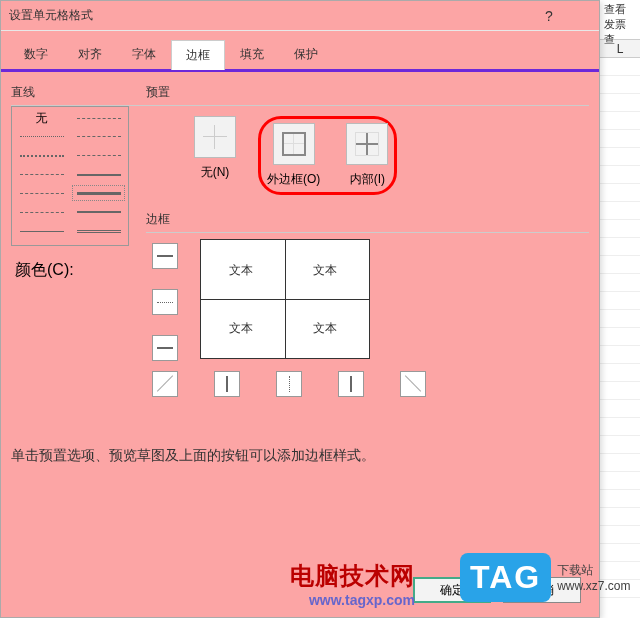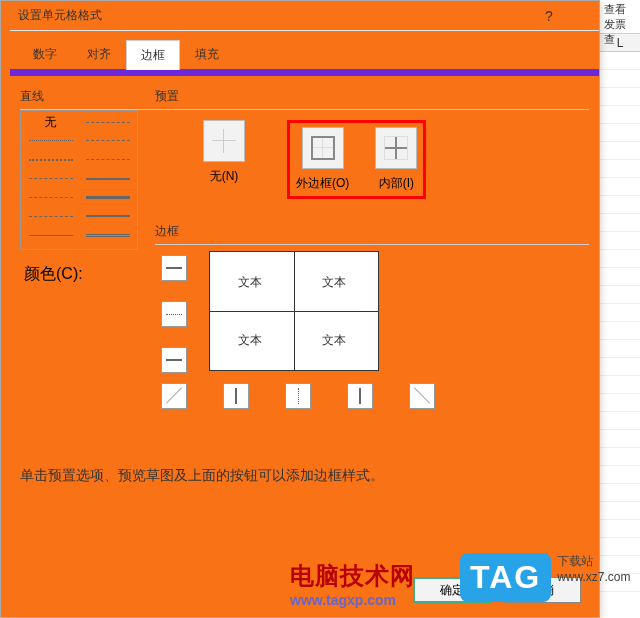--- a/index.html
+++ b/index.html
@@ -1,39 +1,39 @@
 <!DOCTYPE html>
 <html><head>
 <meta charset="utf-8">
 <style>
 * { box-sizing: border-box; margin: 0; padding: 0; font-family: "Microsoft YaHei", Arial, sans-serif; }
 body { width: 640px; height: 618px; background: #fff; position: relative; overflow: hidden; font-size: 12px; }
 
 
 .sheet-col { position: absolute; right: 0; top: 0; width: 41px; height: 618px; border-left: 1px solid #ccc; }
-.sheet-header-frag { height: 34px; border-bottom: 1px solid #ccc; font-size: 11px; padding: 2px 4px; color: #333; }
+.sheet-header-frag { height: 40px; border-bottom: 1px solid #ccc; font-size: 11px; padding: 2px 4px; color: #333; }
 .col-label { height: 18px; line-height: 18px; text-align: center; border-bottom: 1px solid #ccc; background: #f3f3f3; color: #333; }
 .cell-row { height: 18px; border-bottom: 1px solid #eee; }
 
 
-.dialog { position: absolute; left: 0; top: 0; width: 600px; height: 618px; background: #f97316; border: 1px solid #aaa; box-shadow: 2px 2px 6px rgba(0,0,0,.15); padding-left: 9px; }
+.dialog { position: absolute; left: 0; top: 0; width: 600px; height: 618px; background: #fca5a5; border: 1px solid #aaa; box-shadow: 2px 2px 6px rgba(0,0,0,.15); }
 .titlebar { height: 30px; display: flex; align-items: center; padding: 0 8px; border-bottom: 1px solid #e8e8e8; }
 .titlebar-title { flex: 1; font-size: 12px; color: #333; }
 .titlebar-btn { width: 28px; height: 20px; display: flex; align-items: center; justify-content: center; color: #333; cursor: pointer; }
 .help-icon::before { content: "?"; font-size: 14px; }
 
 
-.tabs { display: flex; padding: 8px 8px 0 8px; border-bottom: 7px solid #6d28d9; }
+.tabs { display: flex; padding: 8px 8px 0 8px; border-bottom: 3px solid #6d28d9; }
 .tab { padding: 6px 14px; font-size: 12px; color: #333; cursor: pointer; border: 1px solid transparent; border-bottom: none; }
 .tab.active { border-color: #ccc; background: #fff; position: relative; top: 1px; }
 
 .content { padding: 12px 10px; position: relative; }
 
 
-.groupbox { border: none; margin-bottom: 18px; position: relative; }
+.groupbox { border: none; margin-bottom: 10px; position: relative; }
 .group-legend { font-size: 12px; color: #333; padding-bottom: 2px; }
 .group-hr { border-top: 1px solid #ccc; margin-top: 2px; }
 
 .cols { display: flex; }
 .leftcol { width: 135px; }
 .rightcol { flex: 1; }
 
 .style-label { font-size: 12px; margin: 6px 0 4px 4px; color: #333; }
 
 
@@ -52,21 +52,21 @@
 .style-item.sel { outline: 1px dotted #888; }
 
 
 .color-label { margin: 14px 0 4px 4px; font-size: 16px; }
 .color-select { display: flex; align-items: center; width: 100px; height: 22px; border: 1px solid #999; margin-left: 4px; }
 .color-select-inner { flex:1; text-align: center; font-size: 12px; }
 .color-select-btn { width: 18px; height: 100%; border-left: 1px solid #999; display: flex; align-items: center; justify-content: center; }
 .caret-down { width:0; height:0; border-left:4px solid transparent; border-right:4px solid transparent; border-top:5px solid #333; }
 
 
-.preset-row { display: flex; gap: 42px; padding: 10px 0 6px 48px; }
+.preset-row { display: flex; gap: 22px; padding: 10px 0 6px 48px; }
 .preset-item { text-align: center; font-size: 12px; }
 .preset-btn { width: 42px; height: 42px; border: 1px solid #bbb; background: #f2f2f2; margin: 0 auto 6px; display: flex; align-items: center; justify-content: center; cursor: pointer; }
 .preset-icon-none { width: 24px; height: 24px; position: relative; }
 .preset-icon-none::before, .preset-icon-none::after { content:""; position:absolute; background:#ccc; }
 .preset-icon-none::before { left:11px; top:0; width:1px; height:24px; }
 .preset-icon-none::after { top:11px; left:0; height:1px; width:24px; }
 .preset-icon-outer { width:24px; height:24px; border:2px solid #888; position:relative; }
 .preset-icon-outer::before, .preset-icon-outer::after { content:""; position:absolute; background:#ddd; }
 .preset-icon-outer::before { left:9px; top:0; width:1px; height:20px; }
 .preset-icon-outer::after { top:9px; left:0; height:1px; width:20px; }
@@ -102,24 +102,24 @@
 .border-bottom-btns { display:flex; gap: 36px; margin-top: 10px; margin-left: 6px; }
 
 .hint { margin-top: 40px; font-size: 14px; color: #333; }
 
 
 .footer { position: absolute; bottom: 14px; right: 18px; display:flex; gap: 12px; }
 .dlg-btn { width: 78px; height: 26px; border: 1px solid #888; background: #f3f3f3; font-size:12px; cursor:pointer; }
 .dlg-btn.primary { border: 2px solid #4a8; }
 
 
-.wm { position:absolute; bottom: 10px; left: 290px; color:#b00; font-weight:bold; text-align:left; }
+.wm { position:absolute; bottom: 10px; left: 290px; color:#b00; font-weight:bold; text-align:right; }
 .wm .big { font-size: 24px; letter-spacing:1px;}
 .wm .url { font-size: 14px; color: #66c; }
-.tag-logo { position:absolute; bottom: 16px; left: 460px; display:flex; align-items:flex-start;margin-top:47px; }
+.tag-logo { position:absolute; bottom: 16px; left: 460px; display:flex; align-items:center;margin-top:47px; }
 .tag-box { background:#29a3e8; color:#fff; font-size:32px; font-weight:bold; padding:6px 10px; border-radius:8px; letter-spacing:2px;}
 .tag-side { margin-left:6px; font-size:12px; color:#404040; }
 </style>
 </head>
 <body>
 
 <div class="sheet-col">
   <div class="sheet-header-frag">查看
 发票查</div>
   <div class="col-label">L</div>
@@ -163,22 +163,24 @@
       <span><svg viewBox="0 0 12 12">
             <line x1="1" y1="1" x2="11" y2="11" stroke="#333" stroke-width="1.5"></line>
             <line x1="11" y1="1" x2="1" y2="11" stroke="#333" stroke-width="1.5"></line>
           </svg></span>
     </span>
   </div>
 
   <div class="tabs">
     <div class="tab">数字</div>
     <div class="tab">对齐</div>
+    <div class="tab">字体</div>
     <div class="tab active">边框</div>
     <div class="tab">填充</div>
+    <div class="tab">保护</div>
   </div>
 
   <div class="content">
     <div class="cols">
 
       <div class="leftcol">
         <div class="groupbox">
           <div class="group-legend">直线</div>
           <div class="group-hr"></div>
           <div class="style-list">
@@ -231,21 +233,21 @@
         <div class="groupbox">
           <div class="group-legend">预置</div>
           <div class="group-hr"></div>
           <div class="preset-row">
             <div class="preset-item">
               <div class="preset-btn">
                   <div class="preset-icon-none"></div>
                 </div>
               <div>无(N)</div>
             </div>
-            <span class="redbox" style="display:flex; gap:26px;">
+            <span class="redbox" style="display:flex; gap:26px;border-radius:23px;">
               <div class="preset-item">
                 <div class="preset-btn">
                     <div class="preset-icon-outer"></div>
                   </div>
                 <div>外边框(O)</div>
               </div>
               <div class="preset-item">
                 <div class="preset-btn">
                     <div class="preset-icon-inner"></div>
                   </div>

